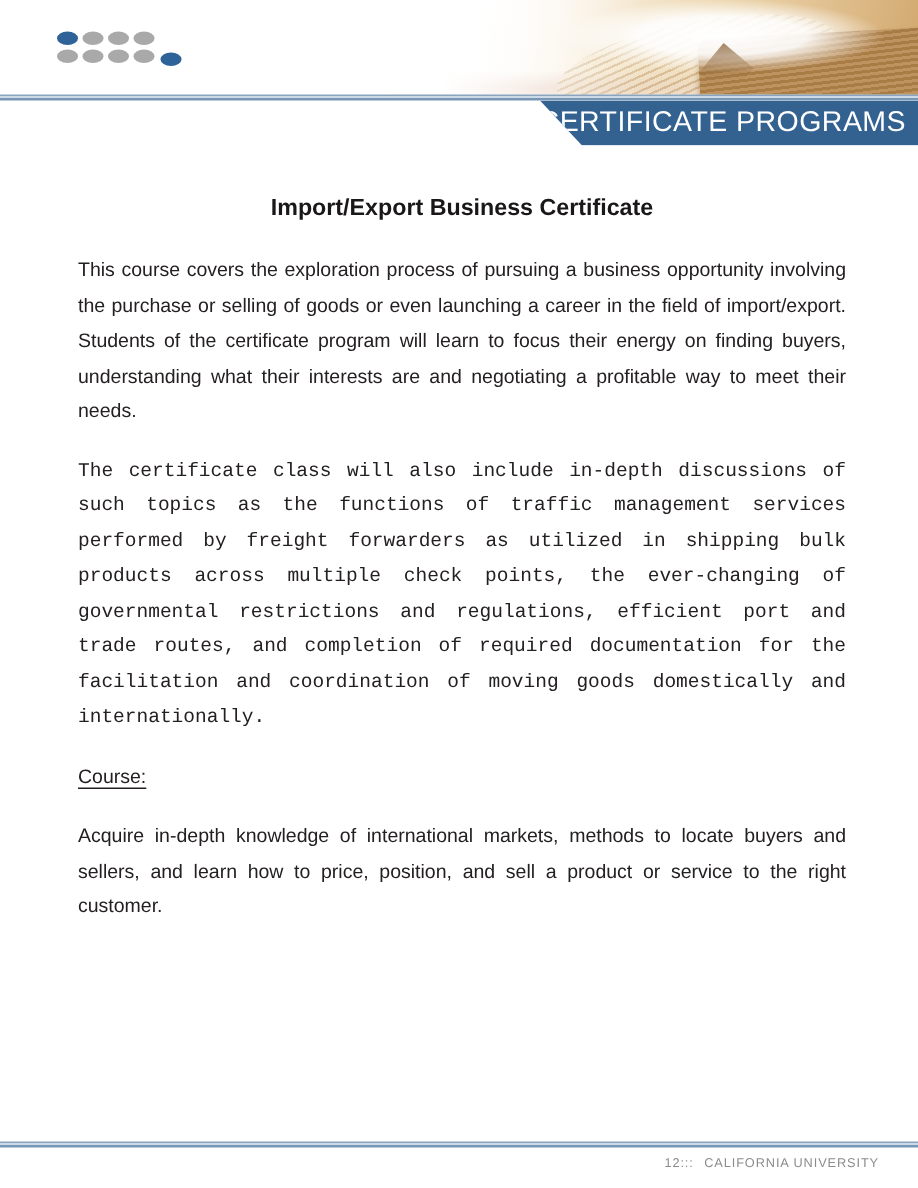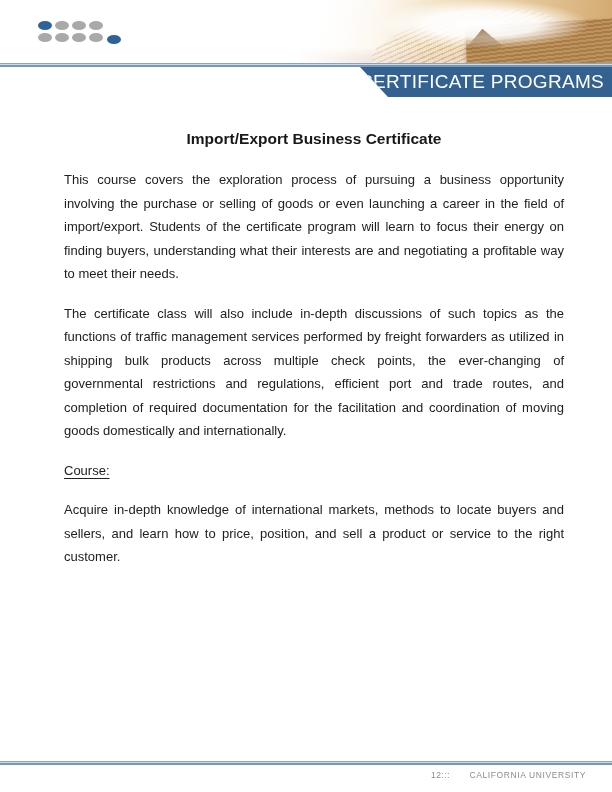--- a/index.html
+++ b/index.html
@@ -83,42 +83,42 @@
     clip-path:polygon(8px 0,100% 0,100% 100%,36px 100%);
     display:flex;align-items:center;justify-content:flex-end;
   }
   .banner span{
     color:#ffffff;font-size:19px;line-height:30px;letter-spacing:.3px;
     padding-right:8px;white-space:nowrap;
   }
 
   
   .content{
-    position:absolute;top:126px;left:48px;right:32px;
+    position:absolute;top:126px;left:36px;right:32px;
     font-size:13px;line-height:23.5px;
   }
   .content h1{
     font-size:15.5px;font-weight:bold;text-align:center;
     line-height:26px;margin-bottom:10px;color:#1a1718;
   }
   .content p{margin:16px;}
   .just{text-align:justify;}
   .para-1{margin-bottom:23.5px;}
-  .para-2{margin-bottom:6px;}
+  .para-2{margin-bottom:6px;font-family:Liberation Mono, monospace;}
   .kv strong{font-weight:bold;}
   .gap-after{margin-bottom:23.5px;}
   .underlined{text-decoration:underline;text-underline-offset:3px;}
 
   
   .footer-text{
     position:absolute;top:770px;right:26px;
     font-size:8.5px;letter-spacing:.6px;color:var(--footer-text);
     white-space:nowrap;
   }
-  .footer-text .inst{margin-left:19px;}
+  .footer-text .inst{margin-left:7px;}
 </style>
 </head>
 <body>
 
 <div class="page">
 
   <div class="photo">
     <div class="surface"></div>
     <div class="pages-left"></div>
     <div class="pages-right"></div>

